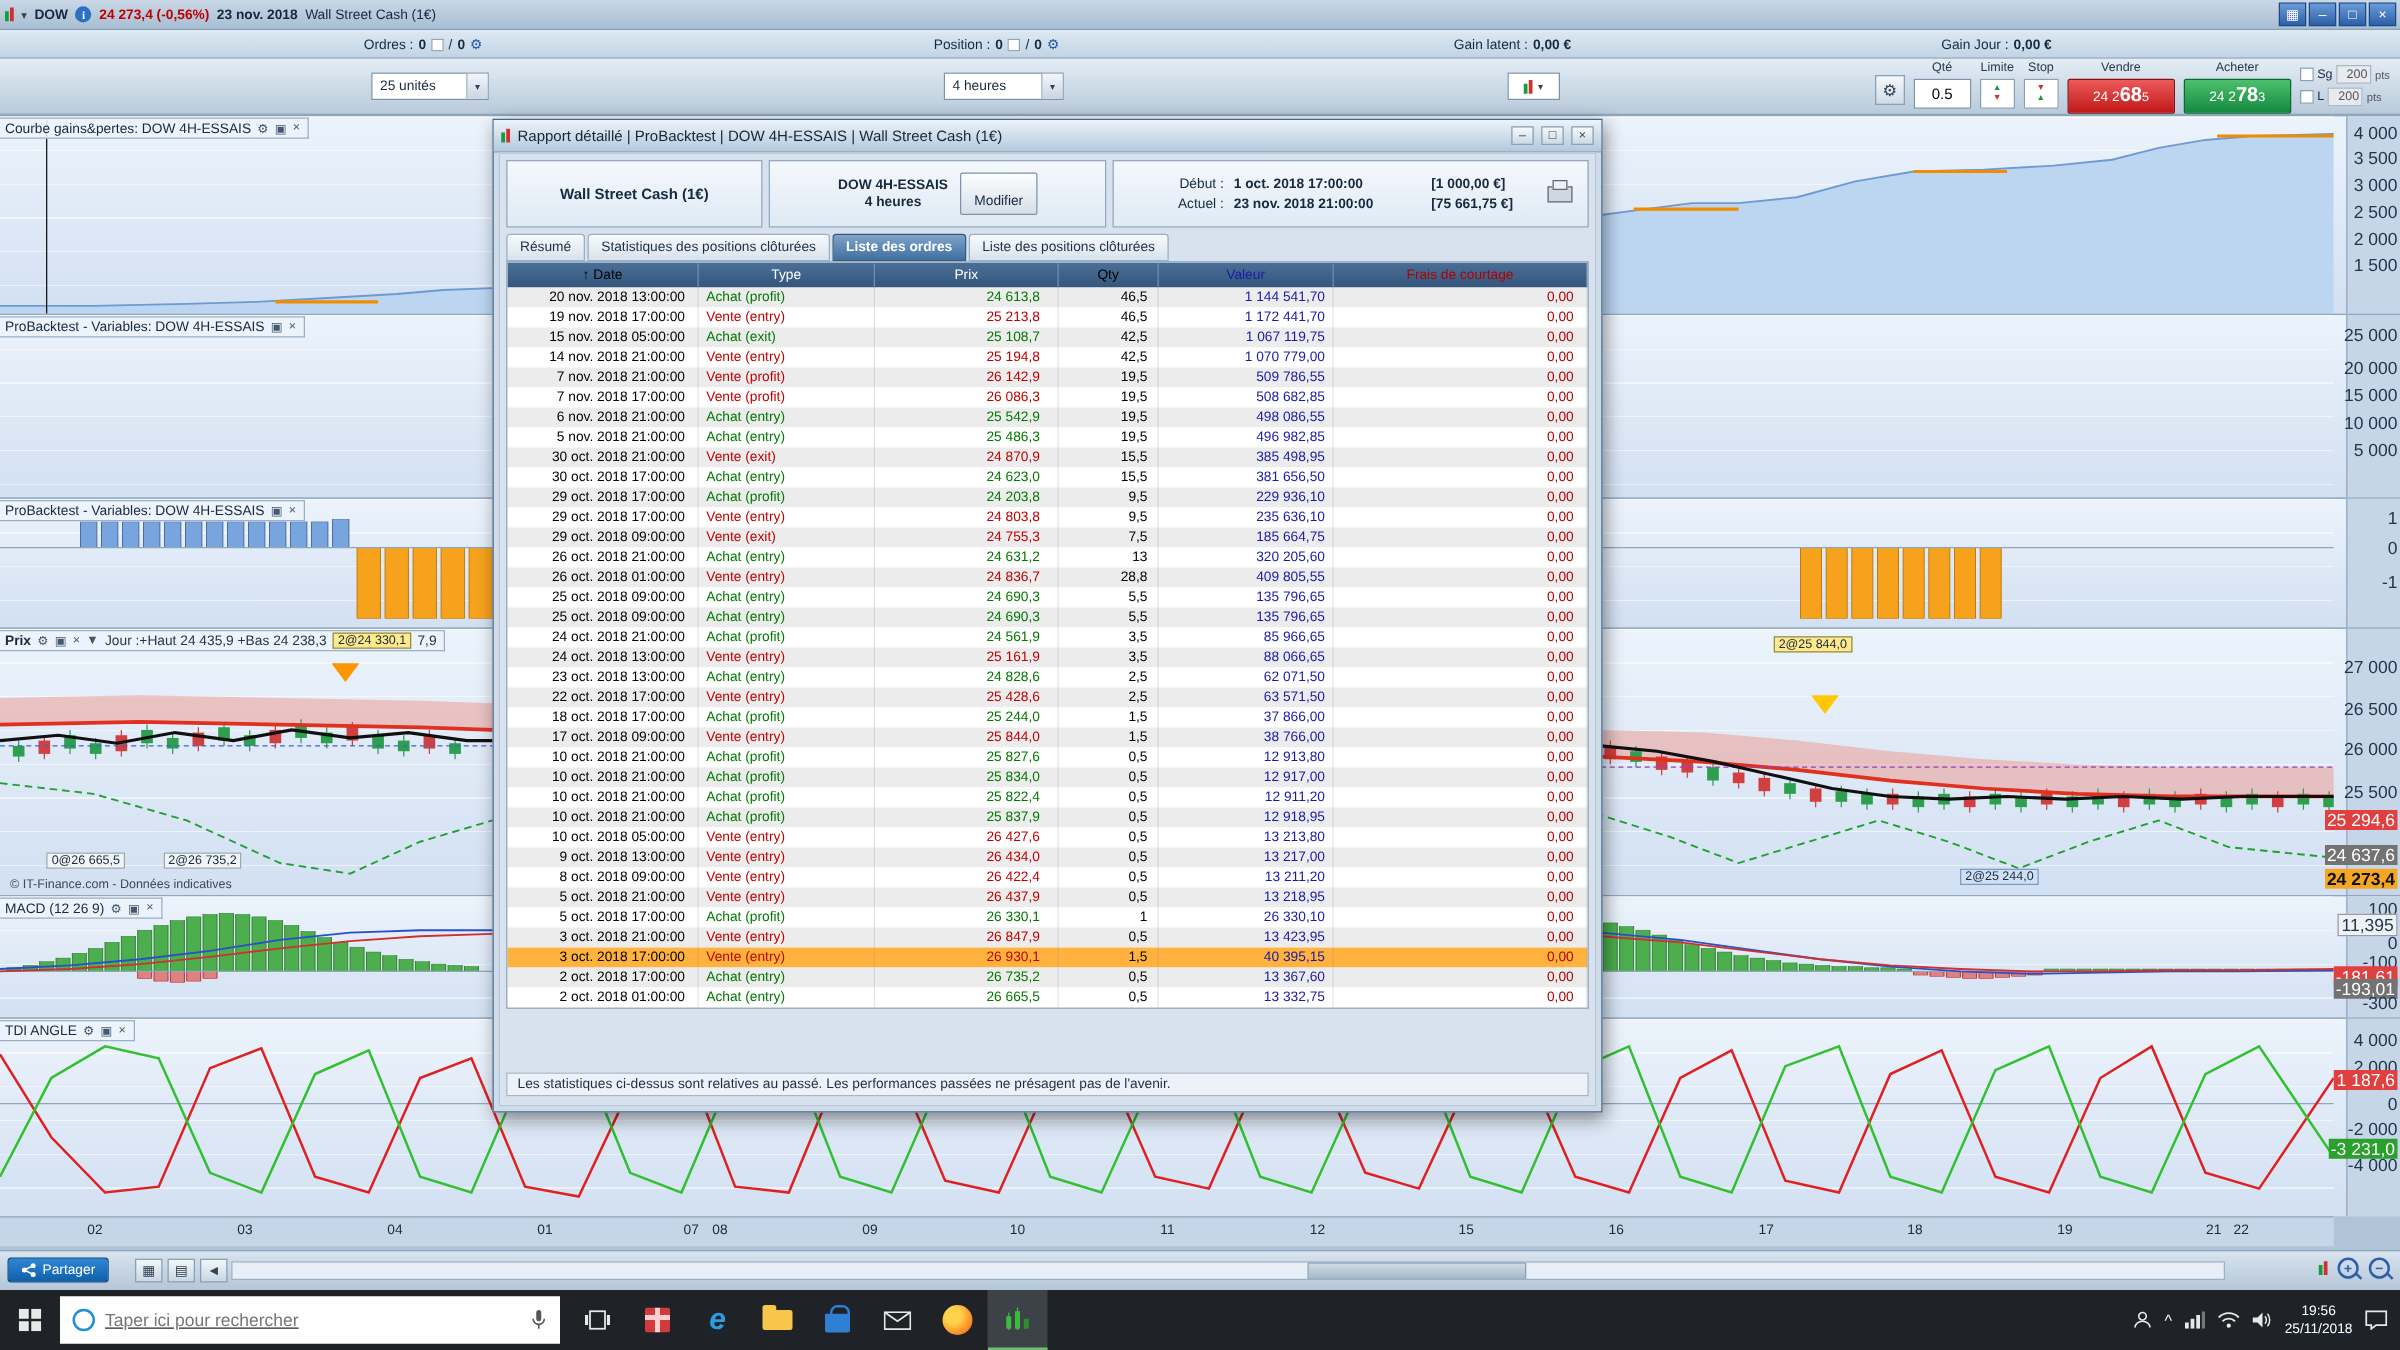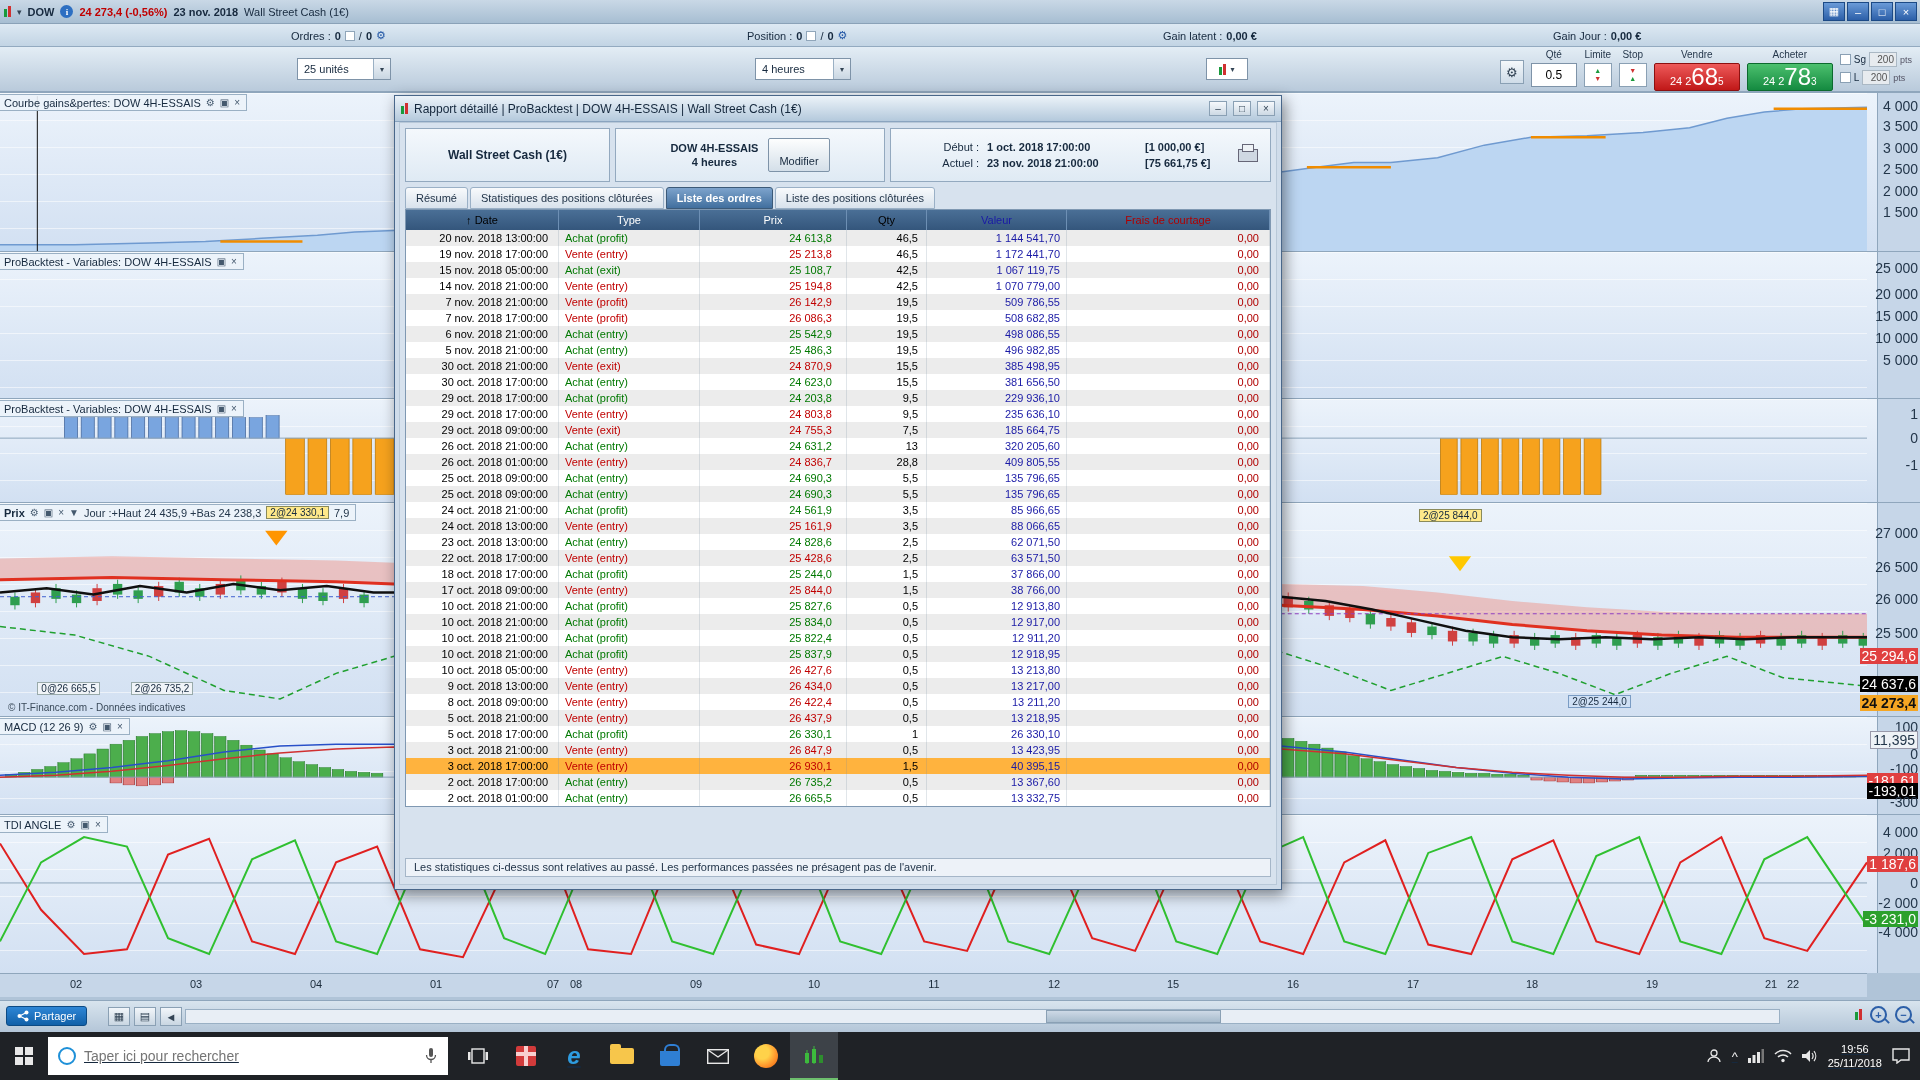--- a/index.html
+++ b/index.html
@@ -34,37 +34,37 @@
   .tool-btn{width:24px;height:24px;margin-top:11px;background:linear-gradient(#f4f8fb,#cfdce8);border:1px solid #8aa0b4;display:flex;align-items:center;justify-content:center;font-size:13px;color:#345;}
   .tcol{display:flex;flex-direction:column;align-items:center;gap:2px;}
   .tcol-h{font-size:10px;color:#26384c;height:12px;line-height:12px;}
   .qty-input{width:46px;height:24px;border:1px solid #7e93a8;font-size:12px;text-align:center;background:#fff;font-family:"Liberation Sans",sans-serif;}
   .mini-ord{width:28px;height:24px;background:#fff;border:1px solid #8aa0b4;display:flex;flex-direction:column;align-items:center;justify-content:center;font-size:7px;line-height:8px;}
   .mini-ord .up{color:#1a9a3c;}.mini-ord .dn{color:#d03030;}
   .px-btn{width:86px;height:28px;border-radius:2px;color:#fff;display:flex;align-items:baseline;justify-content:center;padding-top:3px;cursor:default;}
   .sell-btn{background:linear-gradient(#ee5a5a,#c01818);border:1px solid #8c1010;}
   .buy-btn{background:linear-gradient(#4cc06e,#148a40);border:1px solid #0c6a2e;}
   .px-sm{font-size:11px;}
-  .px-big{font-size:24px;font-weight:normal;line-height:19px;}
+  .px-big{font-size:16px;font-weight:bold;line-height:19px;}
   .px-sup{font-size:10px;vertical-align:super;}
   .sg-panel{display:flex;flex-direction:column;gap:3px;margin-top:3px;}
   .sgrow{display:flex;align-items:center;gap:3px;font-size:10px;}
   .chk{width:11px;height:11px;border:1px solid #8aa0b4;background:#fff;display:inline-block;}
   .val-box{width:28px;height:15px;background:#e7ebef;border:1px solid #aab8c4;text-align:right;padding-right:2px;font-size:10px;color:#555;line-height:13px;}
   .pts{font-size:9px;color:#556;}
 
   
   .workspace{position:absolute;top:92px;left:0;right:0;height:905px;background:#b0c4d8;}
   .panel{position:absolute;left:0;right:0;border-top:1px solid #8fa6bc;background:linear-gradient(180deg,#ecf3fb,#d2e0f2);}
   .grid-bg{position:absolute;top:0;bottom:0;left:0;right:53px;background:repeating-linear-gradient(to bottom,rgba(255,255,255,0.55) 0px,rgba(255,255,255,0.55) 1px,transparent 1px,transparent 27px);}
   .chart{position:absolute;top:0;bottom:0;left:0;height:100%;width:calc(100% - 53px);}
   .pscale{position:absolute;top:0;bottom:0;right:0;width:43px;background:#c6d6e8;border-left:1px solid #8fa6bc;font-size:14px;}
   .scale-lbl{position:absolute;right:2px;transform:translateY(-50%);color:#23364a;white-space:nowrap;}
   .scale-lbl.red{background:#e04040;color:#fff;padding:0 2px;}
-  .scale-lbl.blue{background:#000000;color:#fff;padding:0 2px;margin-left:45px;}
+  .scale-lbl.blue{background:#737373;color:#fff;padding:0 2px;margin-left:45px;}
   .scale-lbl.orange{background:#f5a623;color:#101010;padding:0 2px;font-weight:bold;}
   .scale-lbl.green{background:#2ca02c;color:#fff;padding:0 2px;}
   .scale-lbl.gray{background:#eef2f6;border:1px solid #99a;padding:0 2px;}
   .ptitle{position:absolute;top:1px;left:0;display:flex;align-items:center;gap:5px;background:rgba(236,243,250,0.9);border:1px solid #9ab0c4;border-left:none;padding:1px 6px 1px 4px;font-size:11px;color:#16293e;height:17px;}
   .pt-ic{font-size:10px;color:#44596e;cursor:default;}
   .pt-text.bold{font-weight:bold;}
   .pt-day{color:#23364a;}
   .ctag{position:absolute;font-size:10px;padding:0 3px;border:1px solid #8a8a5a;white-space:nowrap;z-index:5;}
   .ctag.yellow{background:#ffe98a;}
   .ctag.blueTag{background:#cfe0f5;border-color:#7a9cc4;}

